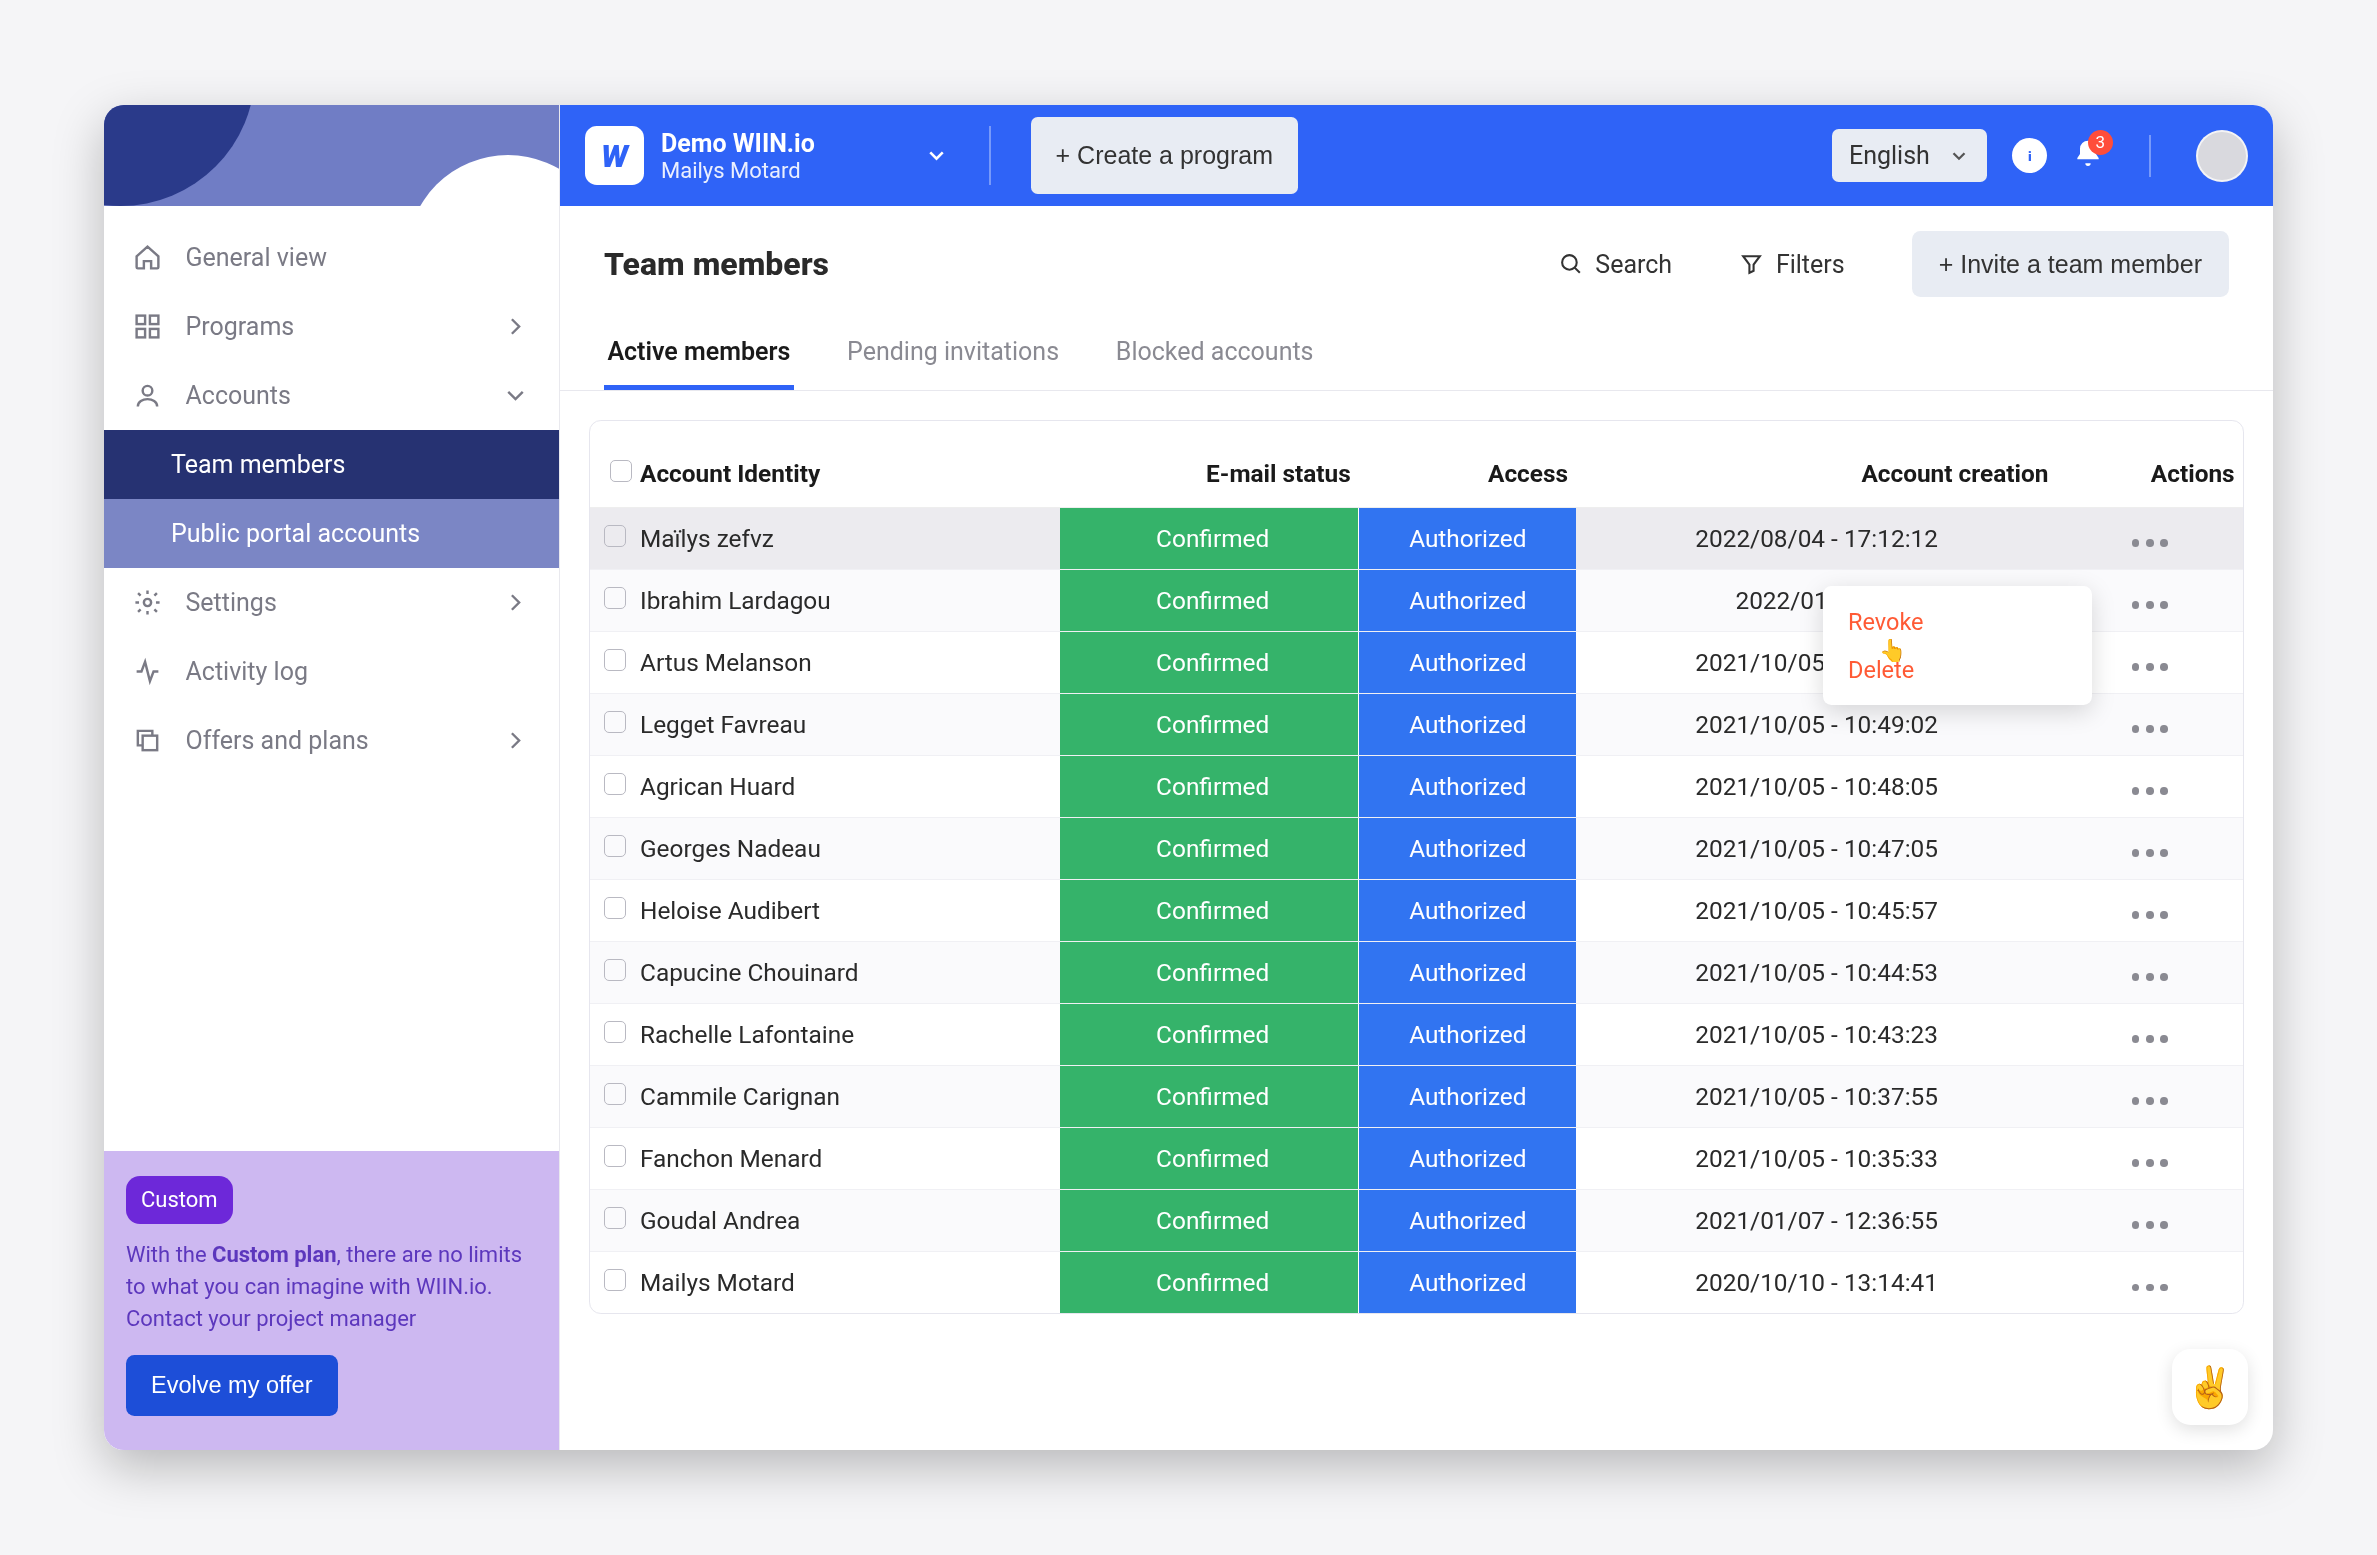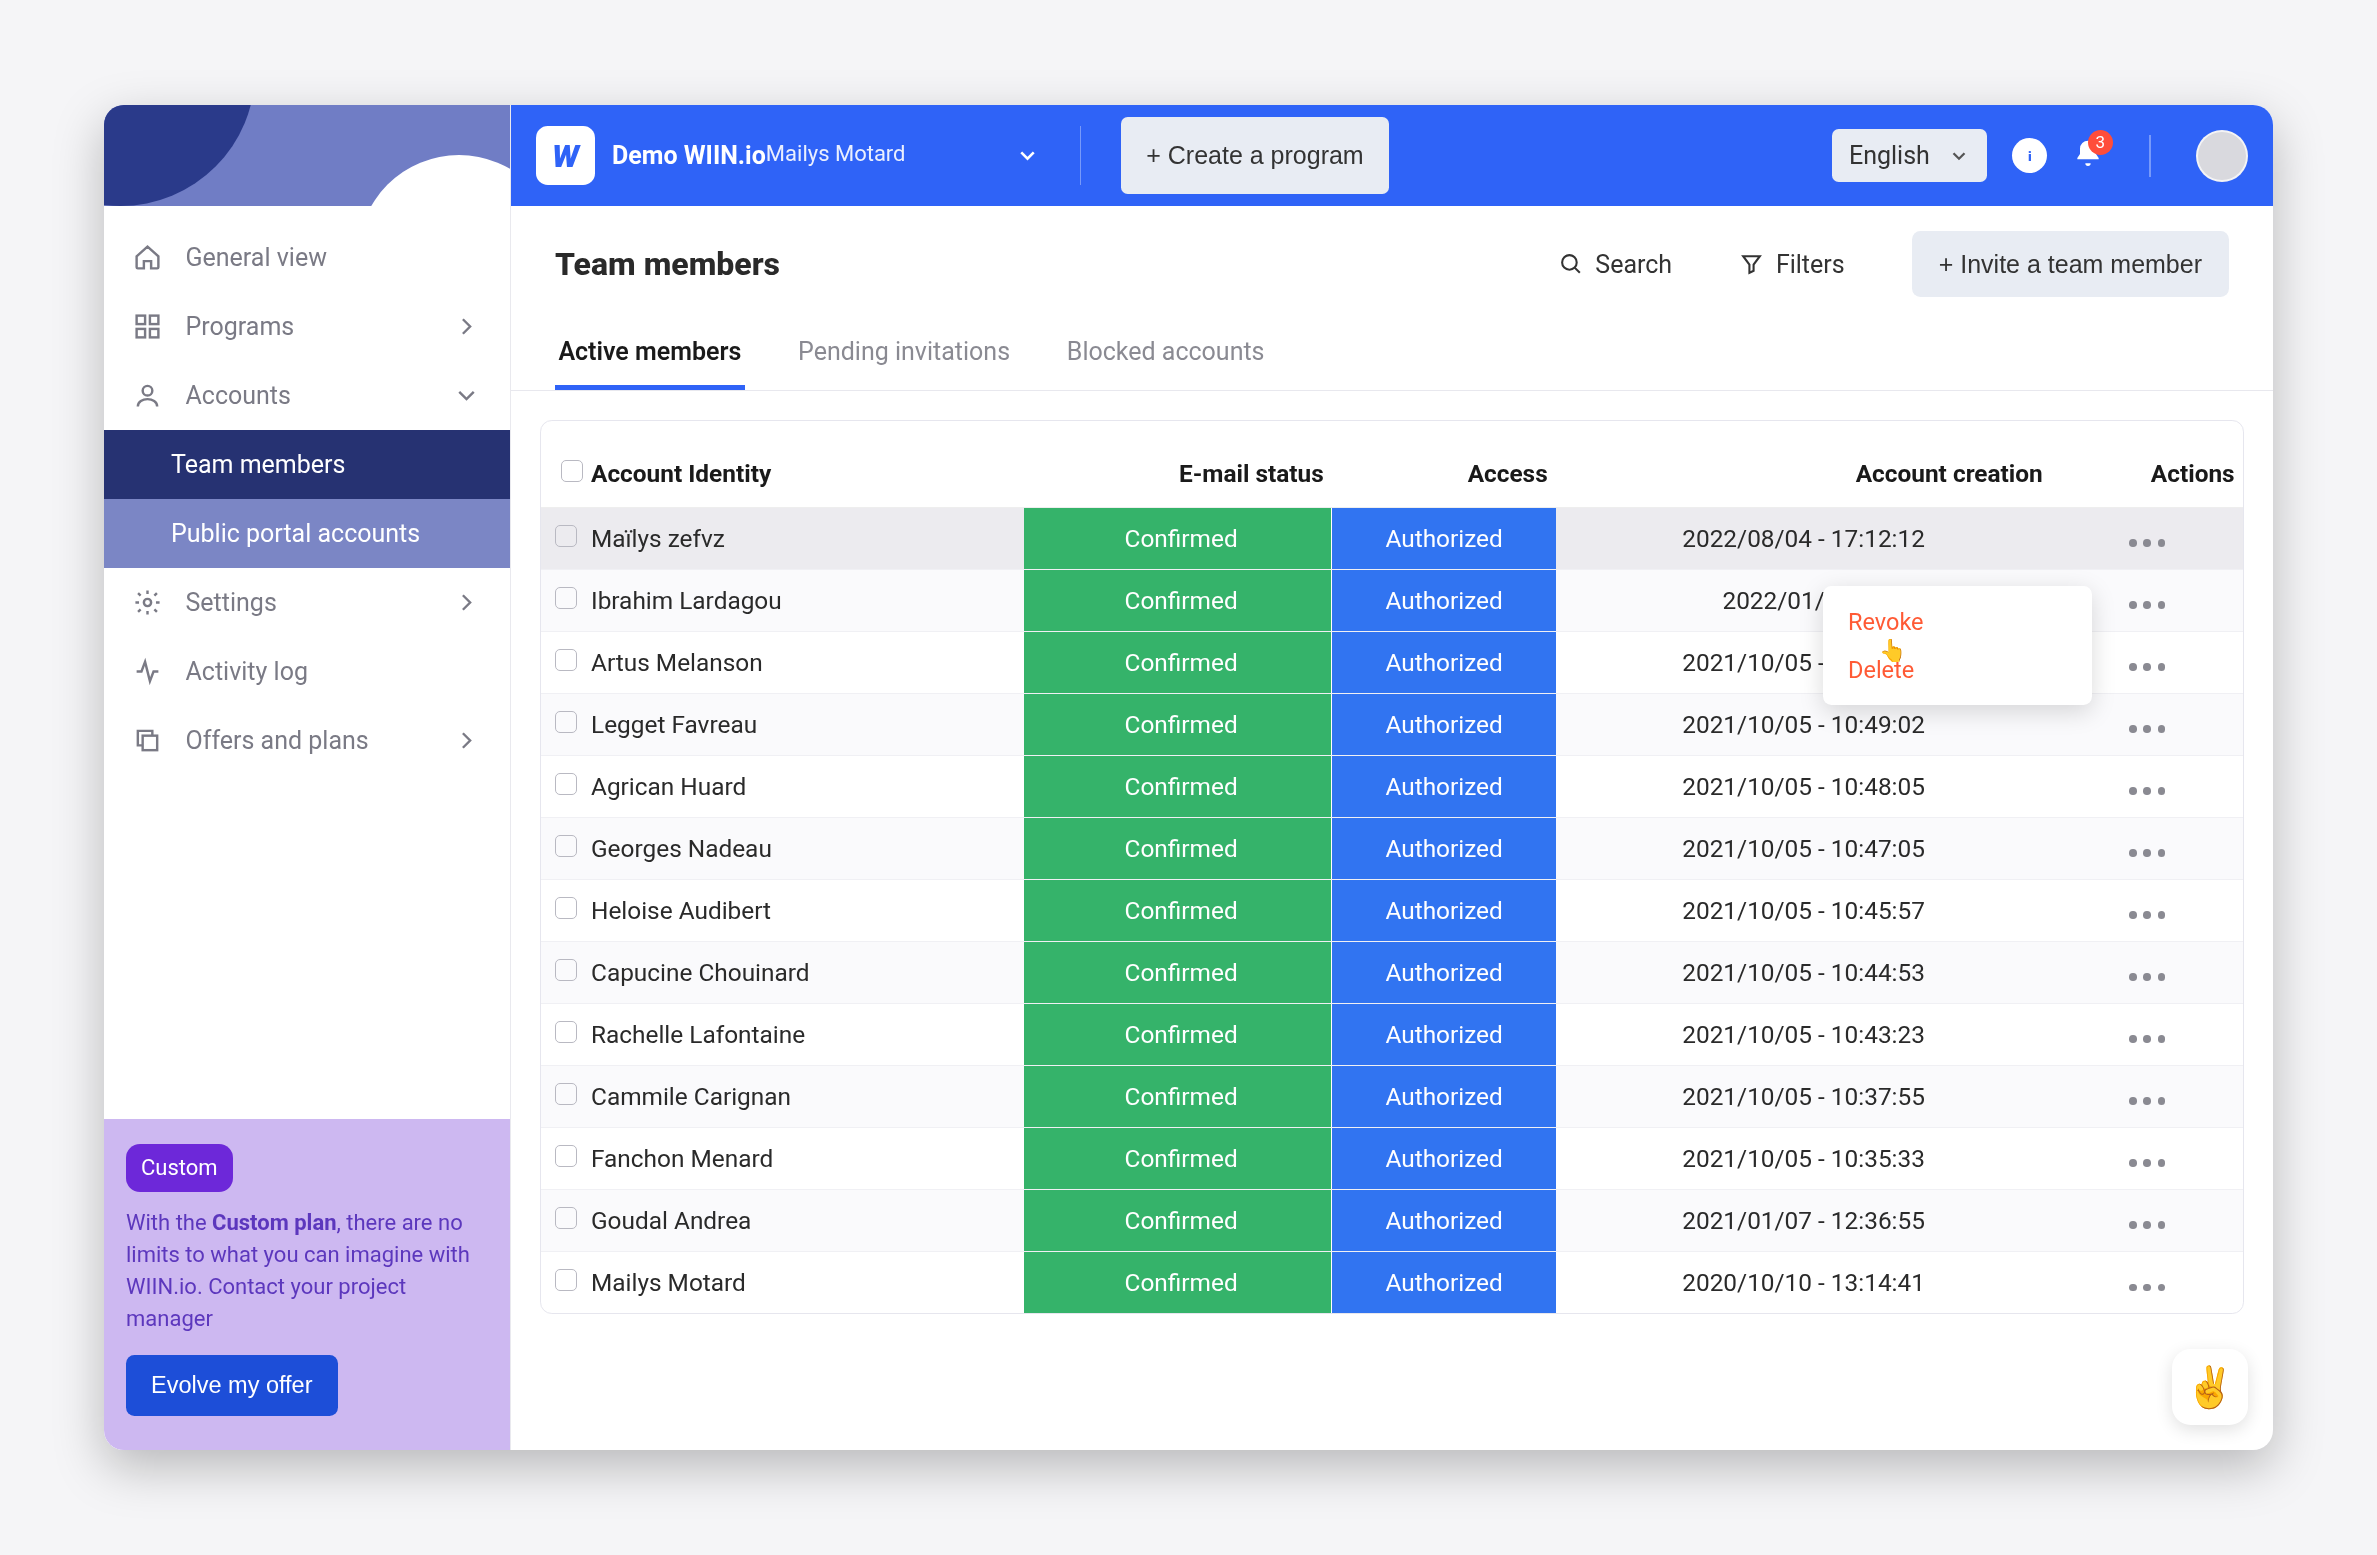--- a/index.html
+++ b/index.html
@@ -18,21 +18,21 @@
     height: 1345px;
     background: #fff;
     border-radius: 20px;
     overflow: hidden;
     display: flex;
     box-shadow: 0 17px 50px rgba(0,0,0,.25);
     position: relative;
   }
   
   .sidebar {
-    width: 407px;
+    width: 456px;
     background: #fff;
     display: flex;
     flex-direction: column;
     border-right: 0.8px solid #e9e9ee;
     flex-shrink: 0;
   }
   .sidebar-deco {
     height: 101px;
     background: #707dc5;
     position: relative;
@@ -117,21 +117,21 @@
   .logo {
     width: 59px; height: 59px;
     background: #fff;
     border-radius: 11.8px;
     display: flex; align-items: center; justify-content: center;
     color: #2f63f7;
     font-weight: 900;
     font-size: 32px;
     font-style: italic;
   }
-  .brand-text { display: flex; flex-direction: row; }
+  .brand-text { display: flex; flex-direction: column; }
   .brand-text .t1 { font-weight: 700; font-size: 25px; }
   .brand-text .t2 { font-size: 22px; opacity: .9; }
   .chev { margin-left: 92px; }
   .divider-v { width: 1.7px; height: 59px; background: rgba(255,255,255,.35); margin: 0 20px; }
   .btn-ghost {
     background: #e8ecf3;
     color: #333;
     font-size: 25px;
     padding: 24px 25px;
     border-radius: 6.7px;

